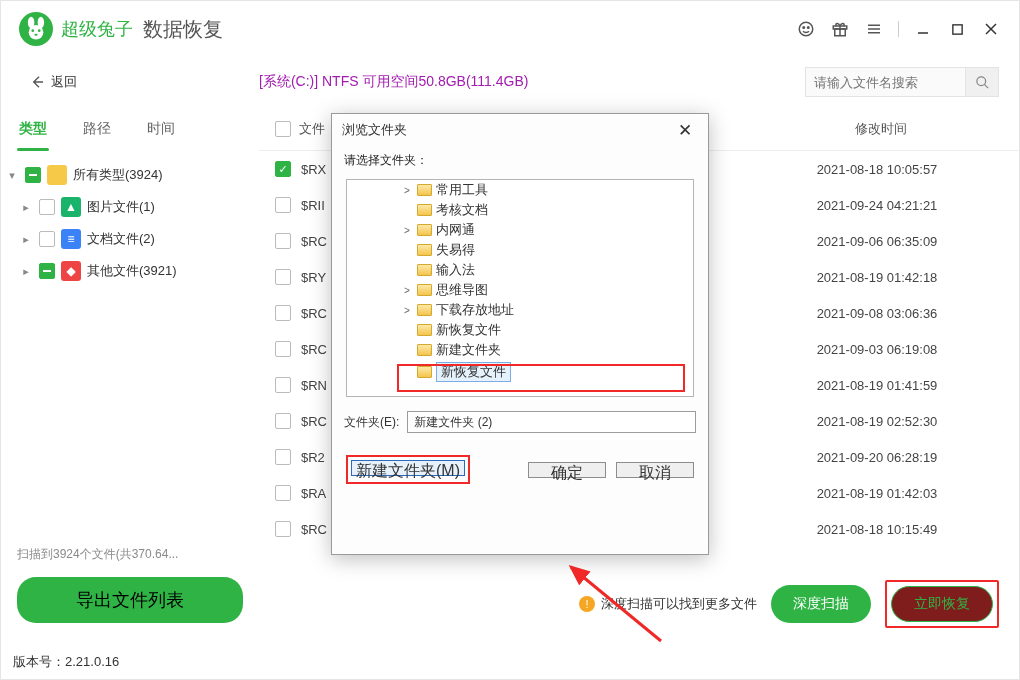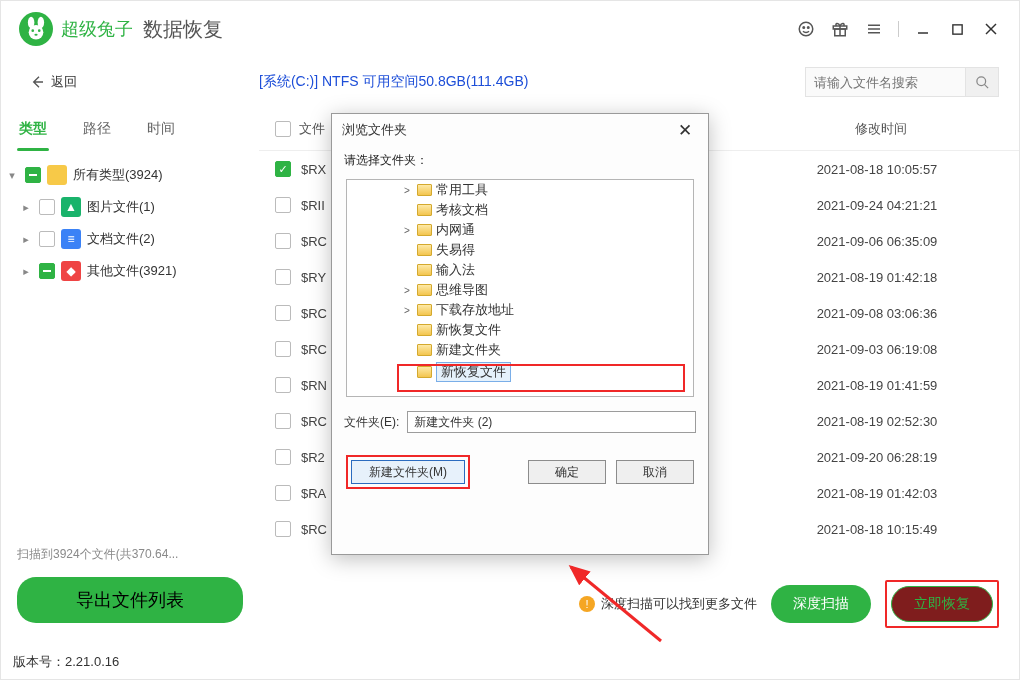--- a/index.html
+++ b/index.html
@@ -9,21 +9,21 @@
   .brand{display:flex;align-items:center;gap:8px}
   .logo{width:34px;height:34px;border-radius:50%;background:#2fb344;display:flex;align-items:center;justify-content:center;position:relative}
   .logo svg{width:26px;height:26px}
   .brand-name{font-size:18px;font-weight:400;color:#2fb344}
   .brand-sub{font-size:20px;color:#555;margin-left:2px}
   .hdr-icons{display:flex;align-items:center;gap:14px}
   .hdr-icons span{width:20px;height:20px;display:inline-flex;align-items:center;justify-content:center;cursor:pointer;color:#555;font-size:15px}
   .hdr-icons .sep{width:1px;height:16px;background:#ccc}
   .back-row{display:flex;align-items:center;height:50px;padding:0 20px 0 28px}
   .back{display:flex;align-items:center;gap:6px;cursor:pointer;color:#555;font-size:15px;flex:0 0 230px}
-  .drive-label{flex:1;font-size:14px;color:#1d4ed8}
+  .drive-label{flex:1;font-size:14px;color:#a21caf}
   .search-wrap{display:flex;align-items:center;gap:0}
   .search-in{width:160px;height:30px;border:1px solid #e3e3e3;border-right:none;padding:0 8px;background:#fafafa;color:#999}
   .search-btn{width:34px;height:30px;border:1px solid #e3e3e3;background:#f0f0f0;display:flex;align-items:center;justify-content:center;cursor:pointer;color:#888}
   
   .body{display:flex;height:534px}
   .side{width:258px;border-right:none;display:flex;flex-direction:column}
   .tabs{display:flex;height:44px;align-items:flex-start}
   .tab{flex:0 0 auto;padding:0 18px;height:44px;display:flex;align-items:center;font-size:14px;color:#666;cursor:pointer;position:relative}
   .tab.active{color:#2fb344;font-weight:600}
   .tab.active::after{content:"";position:absolute;left:16px;right:16px;bottom:0;height:3px;background:#2fb344;border-radius:2px}
@@ -78,21 +78,21 @@
   .dtree-row .darr{width:12px;color:#666;font-size:10px;text-align:center}
   .dtree-row .dfold{width:15px;height:12px;background:linear-gradient(#fde9a7,#f3c54e);border:1px solid #d4a92e;border-radius:1px}
   .dtree-row.sel{margin-top:2px}
   .dtree-row.sel .lab{border:1px solid #7aaee8;background:#e5f1fb;padding:0 4px}
   .dtree-hl{position:absolute;left:50px;right:8px;border:2px solid #f02828}
   .dlg-field{display:flex;align-items:center;gap:8px;margin:14px 12px 0}
   .dlg-field label{font-size:12px}
   .dlg-field input{flex:1;height:22px;border:1px solid #9c9c9c;padding:0 6px;font-size:12px;background:#fff}
   .dlg-btns{display:flex;align-items:center;gap:10px;margin:22px 14px 0}
   .new-wrap{border:2px solid #f02828;padding:3px}
-  .dlg-btn{height:24px;border:1px solid #8c8c8c;background:#efefef;font-size:12px;cursor:pointer}
+  .dlg-btn{height:16px;border:1px solid #8c8c8c;background:#efefef;font-size:16px;cursor:pointer}
   .dlg-btn.new{width:114px;border:1px solid #2b6bbf;background:#e7f1fb}
   .dlg-btn.ok,.dlg-btn.cancel{width:78px}
   .spacer{flex:1}
   
   .arrow{position:absolute;left:560px;top:560px;pointer-events:none}
 </style>
 </head>
 <body>
 
 <div class="hdr">

